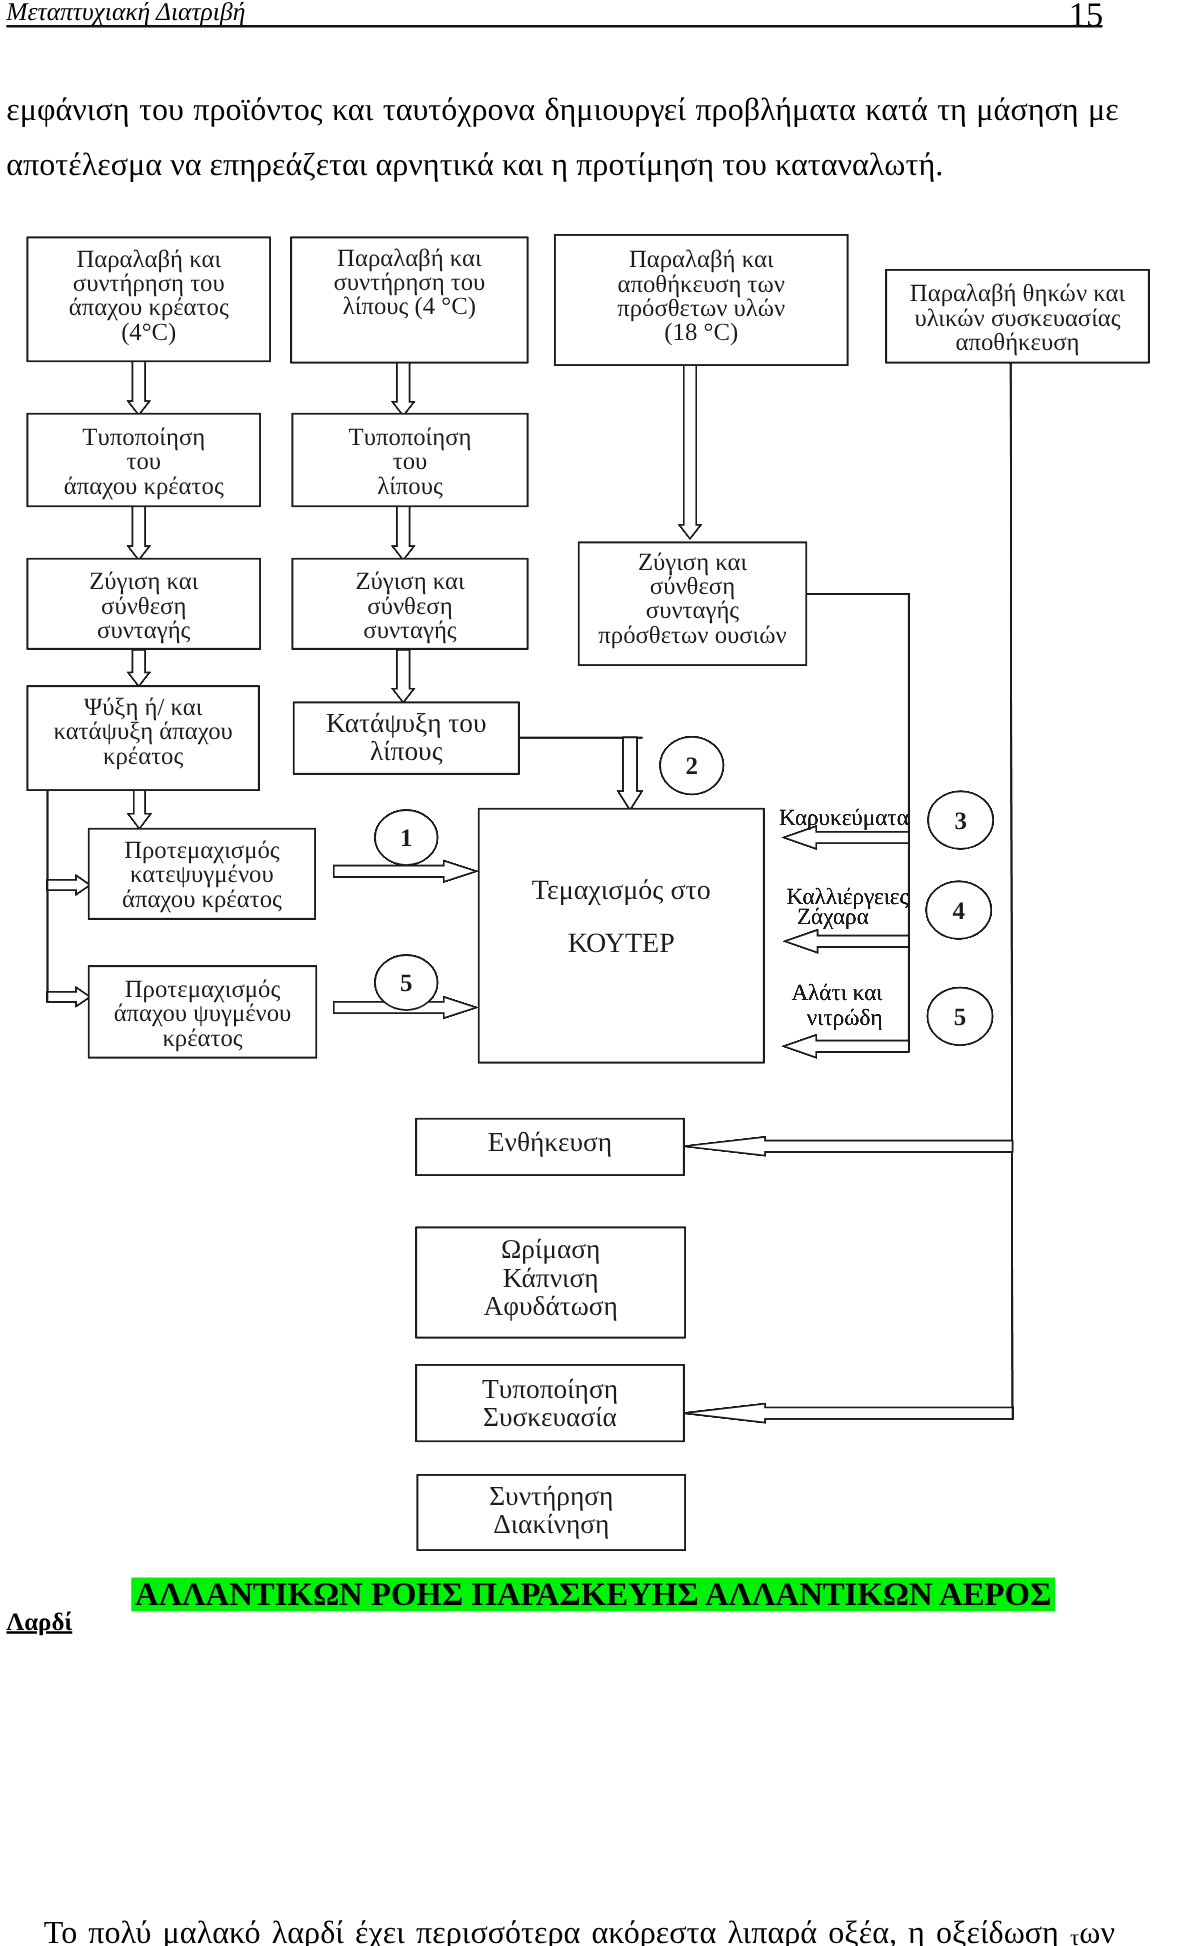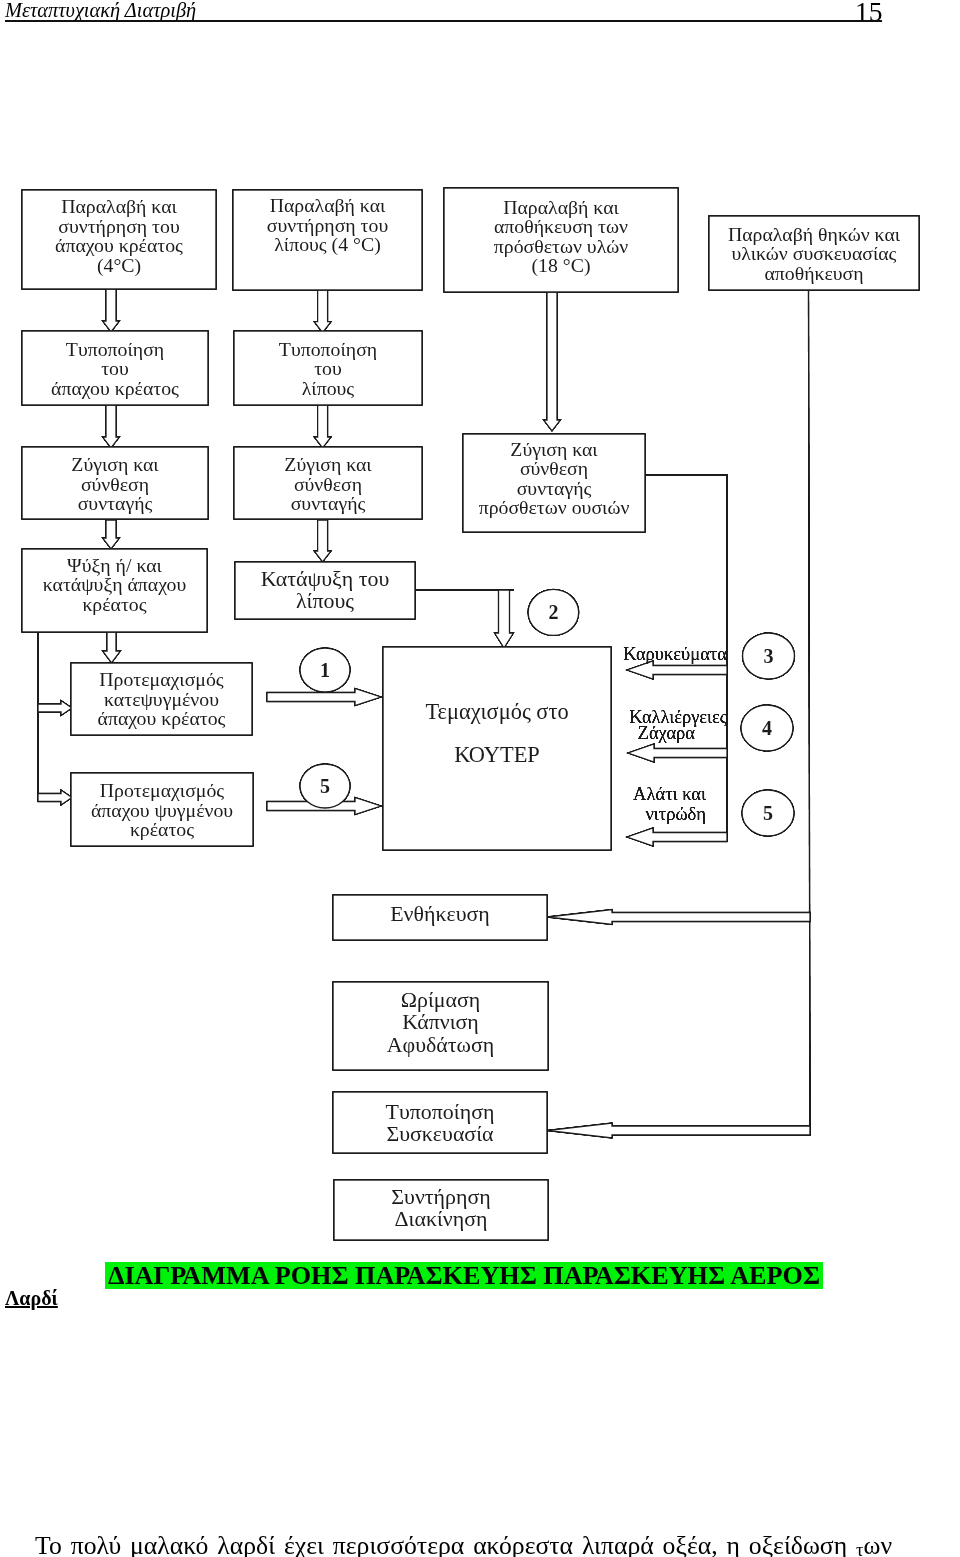--- a/index.html
+++ b/index.html
@@ -33,20 +33,21 @@
 <body>
 
 <div class="page">
 
   <div>
     <div class="hdr-title">Μεταπτυχιακή Διατριβή</div>
     <div class="hdr-page">15</div>
     <div class="hdr-rule"></div>
   </div>
 
+  <p class="para" id="intro">εμφάνιση του προϊόντος και ταυτόχρονα δημιουργεί προβλήματα κατά τη μάσηση με αποτέλεσμα να επηρεάζεται αρνητικά και η προτίμηση του καταναλωτή.</p>
 
   <div id="diagram">
     <svg id="flow" width="960" height="1120" viewBox="0 0 960 1120">
       <defs>
         <filter id="scan" x="-2%" y="-2%" width="104%" height="104%">
           <feGaussianBlur stdDeviation="0.4" result="b"></feGaussianBlur>
           <feComponentTransfer in="b">
             <feFuncA type="linear" slope="2.1" intercept="-0.16"></feFuncA>
           </feComponentTransfer>
         </filter>
@@ -215,18 +216,18 @@
             </g>
             <g>
               <text x="706" y="630" text-anchor="end" font-family="&quot;Liberation Serif&quot;,serif" font-size="18.5" fill="#1c1c1c">Αλάτι και</text>
               <text x="706" y="650" text-anchor="end" font-family="&quot;Liberation Serif&quot;,serif" font-size="18.5" fill="#1c1c1c">νιτρώδη</text>
             </g>
           </g>
       </g>
     </svg>
   </div>
 
-  <div class="caption" style="background: rgb(0, 241, 10);">ΔΙΑΓΡΑΜΜΑ ΡΟΗΣ ΠΑΡΑΣΚΕΥΗΣ ΠΑΡΑΣΚΕΥΗΣ ΑΕΡΟΣ</div>
+  <div class="caption" style="background: rgb(0, 241, 10);">ΑΛΛΑΝΤΙΚΩΝ ΡΟΗΣ ΠΑΡΑΣΚΕΥΗΣ ΑΛΛΑΝΤΙΚΩΝ ΑΕΡΟΣ</div>
 
   <div class="sec-head" id="sec-head">Λαρδί</div>
   <p class="para" id="p2"><span>Το πολύ μαλακό λαρδί έχει περισσότερα ακόρεστα λιπαρά οξέα, η οξείδωση</span> <span class="subsc">τ</span><span>ων</span></p>
 
 </div>
 
 </body></html>

